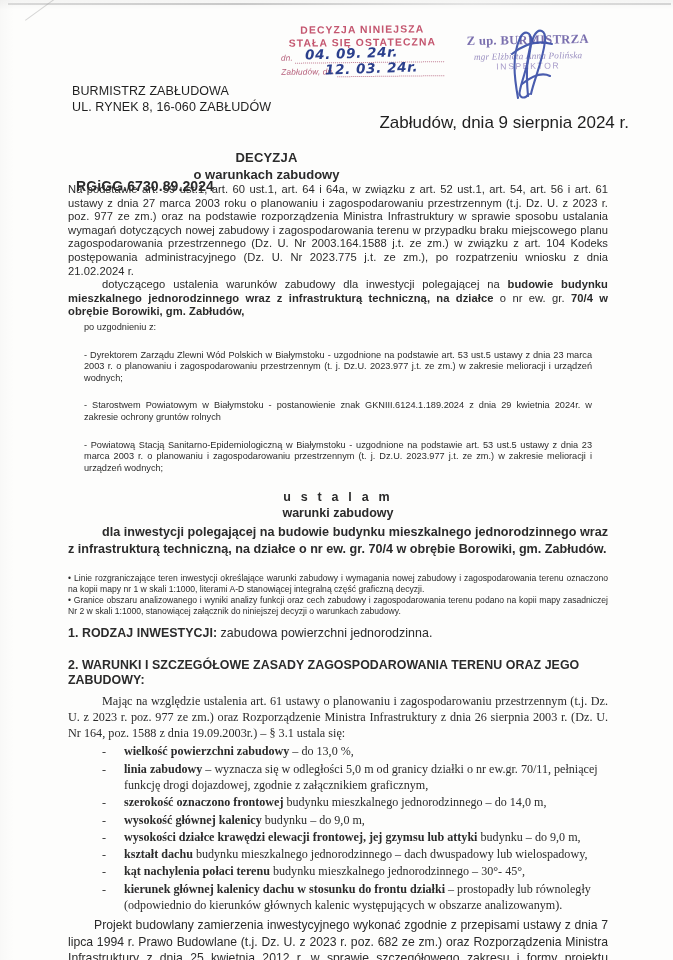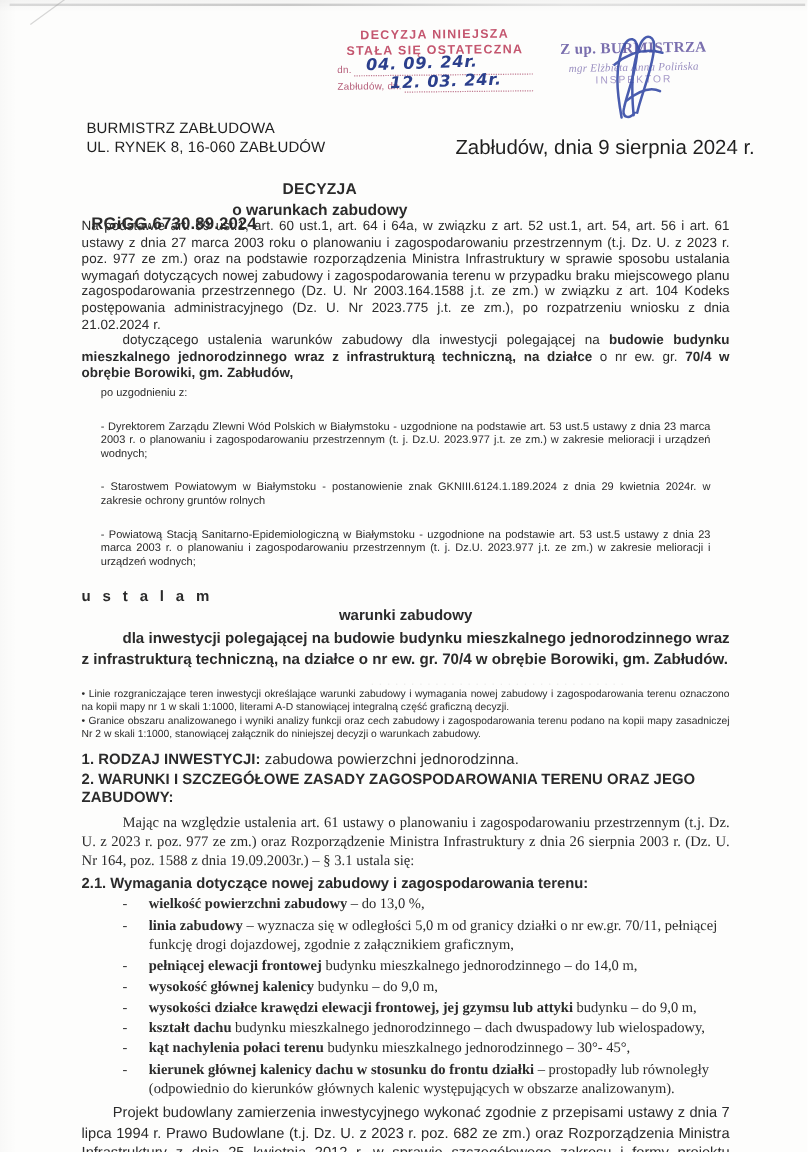--- a/index.html
+++ b/index.html
@@ -58,21 +58,21 @@
   
   .content {
     position: absolute;
     left: 0; top: 0;
     width: 673px;
     padding: 0;
   }
 
   .hdr-office {
     position: absolute;
-    left: 72px; top: 99px;
+    left: 72px; top: 83px;
     font-size: 12.5px;
     line-height: 16px;
     letter-spacing: .1px;
     color: #1f1f1f;
   }
   .hdr-place-date {
     position: absolute;
     right: 44px; top: 113px;
     font-size: 17px;
     color: #1f1f1f;
@@ -131,21 +131,21 @@
 
   .indent-para {
     text-indent: 34px;
   }
 
   .b { font-weight: bold; }
   .spaced-ustalam {
     font-size: 12.5px;
     font-weight: bold;
     letter-spacing: 3.2px;
-    text-align: left;
+    text-align: center;
     margin: 7px 0 0 0;
   }
   .warunki-zabudowy {
     font-size: 12.5px;
     font-weight: bold;
     text-align: center;
     margin: 2px 0 0 0;
   }
   .decl {
     font-size: 12.6px;
@@ -236,21 +236,21 @@
     color: #c4566f;
   }
   .sf-row {
     display: flex;
     align-items: flex-end;
     font-size: 8.2px;
     color: #b45c78;
     margin-top: 3px;
     letter-spacing: .2px;
   }
-  .sf-row .lbl { white-space: nowrap; padding-bottom: 1px; }
+  .sf-row .lbl { white-space: nowrap; padding-bottom: 1px; font-style: italic; }
   .sf-row .dots {
     flex: 1;
     border-bottom: 1px dotted #c07a90;
     margin-left: 2px;
     height: 10px;
   }
   .hw {
     position: absolute;
     color: #2b3f8c;
     font-family: "DejaVu Sans", sans-serif;
@@ -339,30 +339,29 @@
       <p class="warunki-zabudowy">warunki zabudowy</p>
       <p class="decl">dla inwestycji polegającej na budowie budynku mieszkalnego jednorodzinnego wraz z infrastrukturą techniczną, na działce o nr ew. gr. 70/4 w obrębie Borowiki, gm. Zabłudów.</p>
 
       <div class="notes">
         <p class="note-line">• Linie rozgraniczające teren inwestycji określające warunki zabudowy i wymagania nowej zabudowy i zagospodarowania terenu oznaczono na kopii mapy nr 1 w skali 1:1000, literami A-D stanowiącej integralną część graficzną decyzji.</p>
         <p class="note-line">• Granice obszaru analizowanego i wyniki analizy funkcji oraz cech zabudowy i zagospodarowania terenu podano na kopii mapy zasadniczej Nr 2 w skali 1:1000, stanowiącej załącznik do niniejszej decyzji o warunkach zabudowy.</p>
       </div>
 
       <p class="sect"><span class="b">1. RODZAJ INWESTYCJI:</span><span> zabudowa powierzchni jednorodzinna.</span></p>
 
-      <p class="sect b" style="margin-top:0;">2. WARUNKI I SZCZEGÓŁOWE ZASADY ZAGOSPODAROWANIA TERENU ORAZ JEGO ZABUDOWY:</p>
+      <p class="sect b" style="margin-top:16px;">2. WARUNKI I SZCZEGÓŁOWE ZASADY ZAGOSPODAROWANIA TERENU ORAZ JEGO ZABUDOWY:</p>
 
       <p class="sect-para">Mając na względzie ustalenia art. 61 ustawy o planowaniu i zagospodarowaniu przestrzennym (t.j. Dz. U. z 2023 r. poz. 977 ze zm.) oraz Rozporządzenie Ministra Infrastruktury z dnia 26 sierpnia 2003 r. (Dz. U. Nr 164, poz. 1588 z dnia 19.09.2003r.) – § 3.1 ustala się:</p>
 
-      <p class="sub-head">2.1. Wymagania dotyczące nowej zabudowy i zagospodarowania terenu:</p>
 
       <ul class="dashlist">
         <li><span class="b">wielkość powierzchni zabudowy</span><span> – do 13,0 %,</span></li>
         <li><span class="b">linia zabudowy</span><span> – wyznacza się w odległości 5,0 m od granicy działki o nr ew.gr. 70/11, pełniącej funkcję drogi dojazdowej, zgodnie z załącznikiem graficznym,</span></li>
-        <li><span class="b">pełniącej elewacji frontowej</span><span> budynku mieszkalnego jednorodzinnego – do 14,0 m,</span></li>
+        <li><span class="b">szerokość oznaczono frontowej</span><span> budynku mieszkalnego jednorodzinnego – do 14,0 m,</span></li>
         <li><span class="b">wysokość głównej kalenicy</span><span> budynku –  do 9,0 m,</span></li>
         <li><span class="b">wysokości działce krawędzi elewacji frontowej, jej gzymsu lub attyki</span><span> budynku –  do 9,0 m,</span></li>
         <li><span class="b">kształt dachu</span><span> budynku mieszkalnego jednorodzinnego – dach dwuspadowy lub wielospadowy,</span></li>
         <li><span class="b">kąt nachylenia połaci terenu</span><span> budynku mieszkalnego jednorodzinnego – 30°- 45°,</span></li>
         <li><span class="b">kierunek głównej kalenicy dachu w stosunku do frontu działki</span><span> – prostopadły lub równoległy (odpowiednio do kierunków głównych kalenic występujących w obszarze analizowanym).</span></li>
       </ul>
 
       <p class="closing">Projekt budowlany zamierzenia inwestycyjnego wykonać zgodnie z przepisami ustawy z dnia 7 lipca 1994 r. Prawo Budowlane (t.j. Dz. U. z 2023 r. poz. 682 ze zm.) oraz Rozporządzenia Ministra Infrastruktury z dnia 25 kwietnia 2012 r. w sprawie szczegółowego zakresu i formy projektu budowlanego (t.j. Dz. U. z 2022 r. poz. 1679.). Inwestycję należy</p>
     </div>
   </div>

